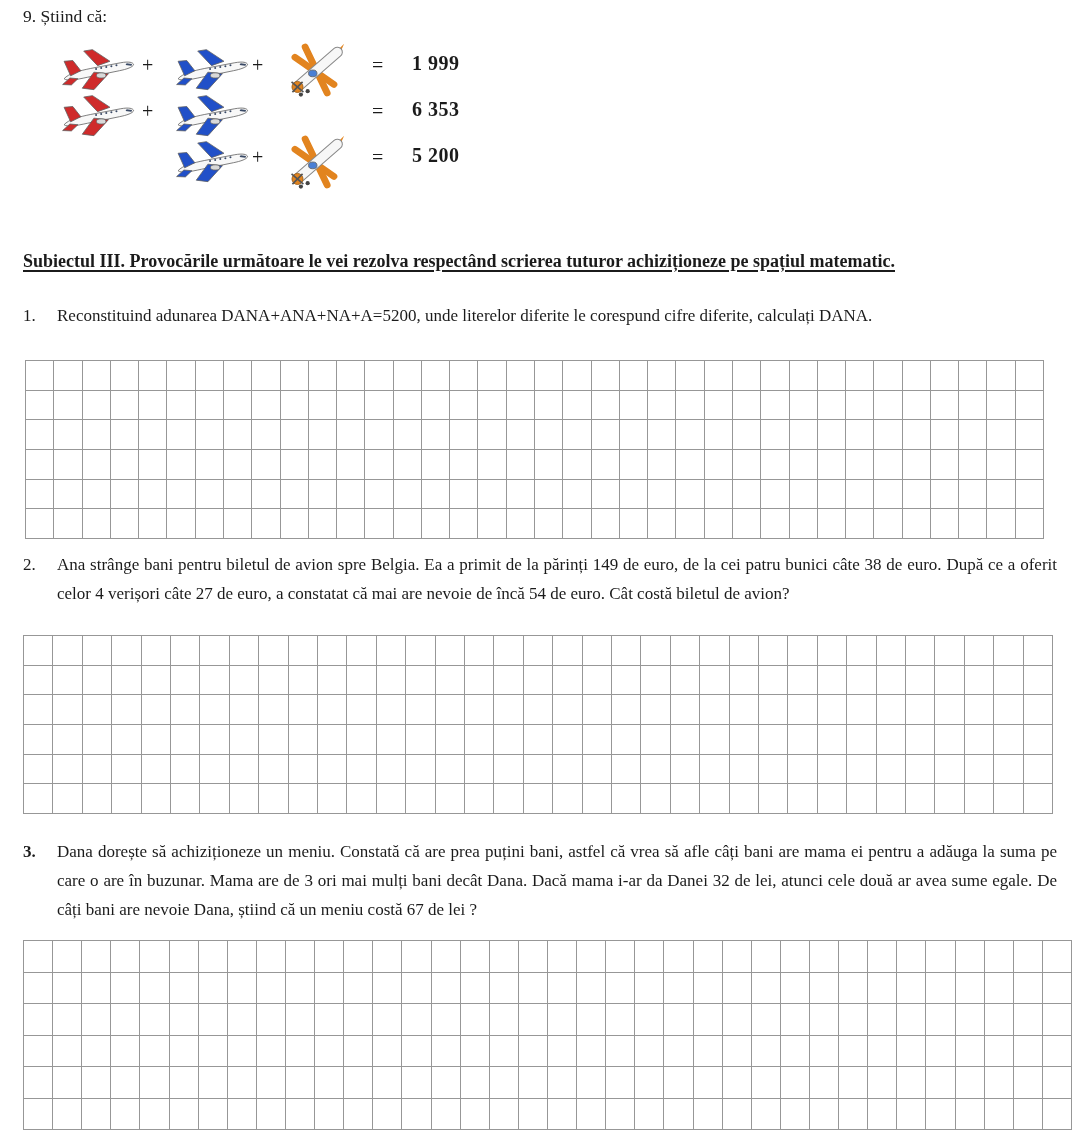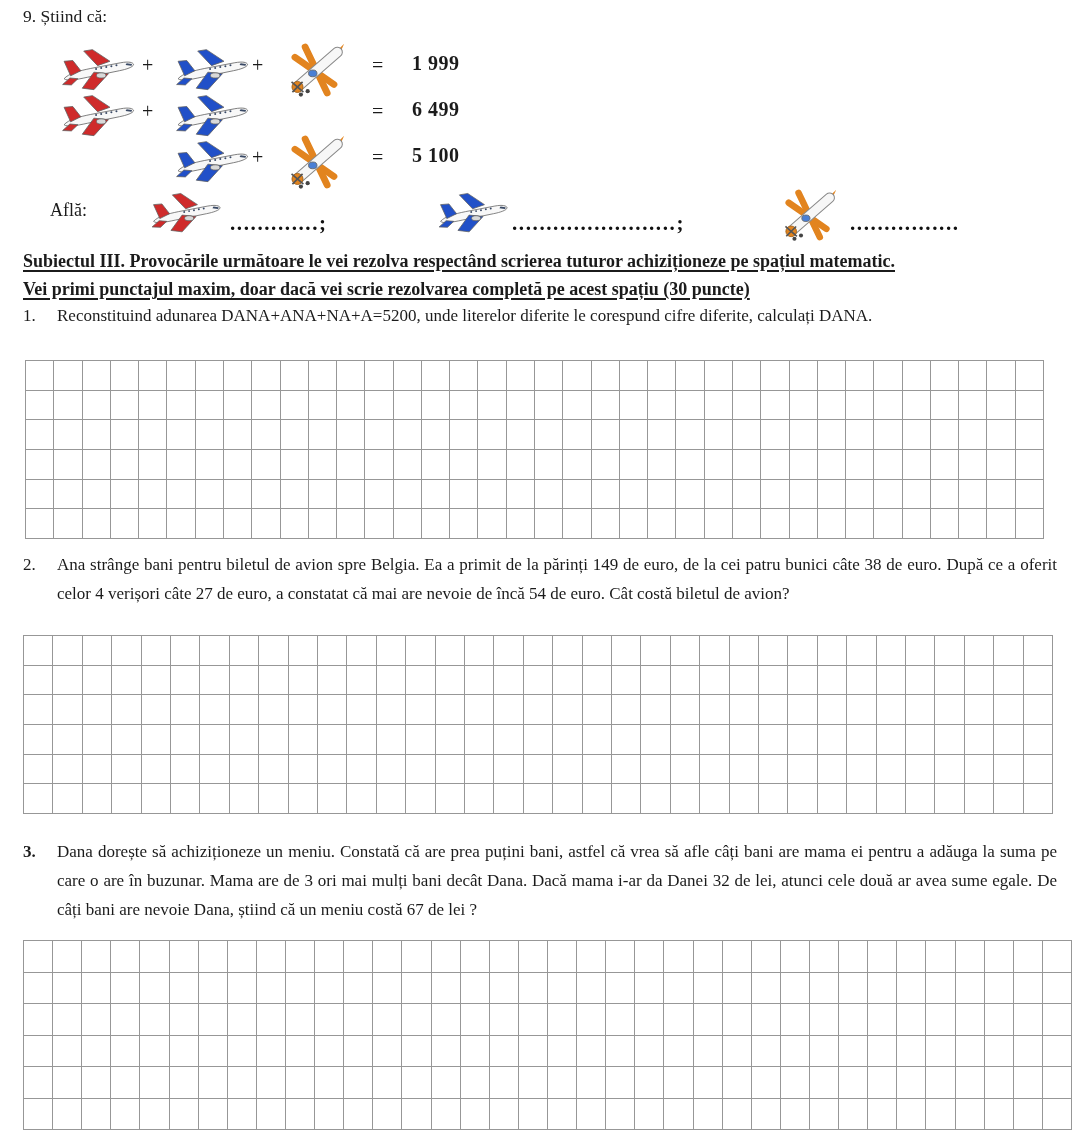--- a/index.html
+++ b/index.html
@@ -131,64 +131,42 @@
             <use href="#sym-airliner"></use>
           </svg>
         </span>
       <span class="slot op s-plus1">+</span>
       <span class="slot s-blue">
           <svg class="airliner pl-blue" viewBox="0 0 104 66">
             <use href="#sym-airliner"></use>
           </svg>
         </span>
       <span class="slot op s-eq">=</span>
-      <span class="slot num s-num">6 499</span>
+      <span class="slot num s-num">6 353</span>
     </div>
     <div class="eq-row" style="top:92px;">
       <span class="slot s-blue">
           <svg class="airliner pl-blue" viewBox="0 0 104 66">
             <use href="#sym-airliner"></use>
           </svg>
         </span>
       <span class="slot op s-plus2">+</span>
       <span class="slot s-orange">
           <svg class="smallplane pl-orange" viewBox="0 0 72 66">
             <use href="#sym-smallplane"></use>
           </svg>
         </span>
       <span class="slot op s-eq">=</span>
-      <span class="slot num s-num">5 100</span>
+      <span class="slot num s-num">5 200</span>
     </div>
   </div>
 
-  <div class="abs afla">
-    <span class="afla-label">Află:</span>
-    <span class="afla-red">
-        <svg class="airliner pl-red" style="width:74px;height:46px;" viewBox="0 0 104 66">
-          <use href="#sym-airliner"></use>
-        </svg>
-      </span>
-    <span class="afla-dots1 dots">.............;</span>
-    <span class="afla-blue">
-        <svg class="airliner pl-blue" style="width:74px;height:46px;" viewBox="0 0 104 66">
-          <use href="#sym-airliner"></use>
-        </svg>
-      </span>
-    <span class="afla-dots2 dots">........................;</span>
-    <span class="afla-orange">
-        <svg class="smallplane pl-orange" style="width:64px;height:54px;" viewBox="0 0 72 66">
-          <use href="#sym-smallplane"></use>
-        </svg>
-      </span>
-    <span class="afla-dots3 dots">................</span>
-  </div>
 
   <div class="abs s3-head">
     <span class="s3-line">Subiectul III. Provocările următoare le vei rezolva respectând scrierea tuturor achiziționeze pe spațiul matematic.</span>
-    <span class="s3-line">Vei primi punctajul maxim, doar dacă vei scrie rezolvarea completă pe acest spațiu (30 puncte)</span>
   </div>
 
   <div class="abs problem p1">
     <span class="pnum">1.</span>
     <span class="ptext">Reconstituind adunarea DANA+ANA+NA+A=5200, unde literelor diferite le corespund cifre diferite, calculați DANA.</span>
   </div>
 
   <div class="grid g1" style="grid-template-columns: repeat(36, 1fr); grid-template-rows: repeat(6, 1fr); border-color: rgb(151, 151, 151);">
       <div style="border-color: rgb(151, 151, 151);"></div>
       <div style="border-color: rgb(151, 151, 151);"></div>

